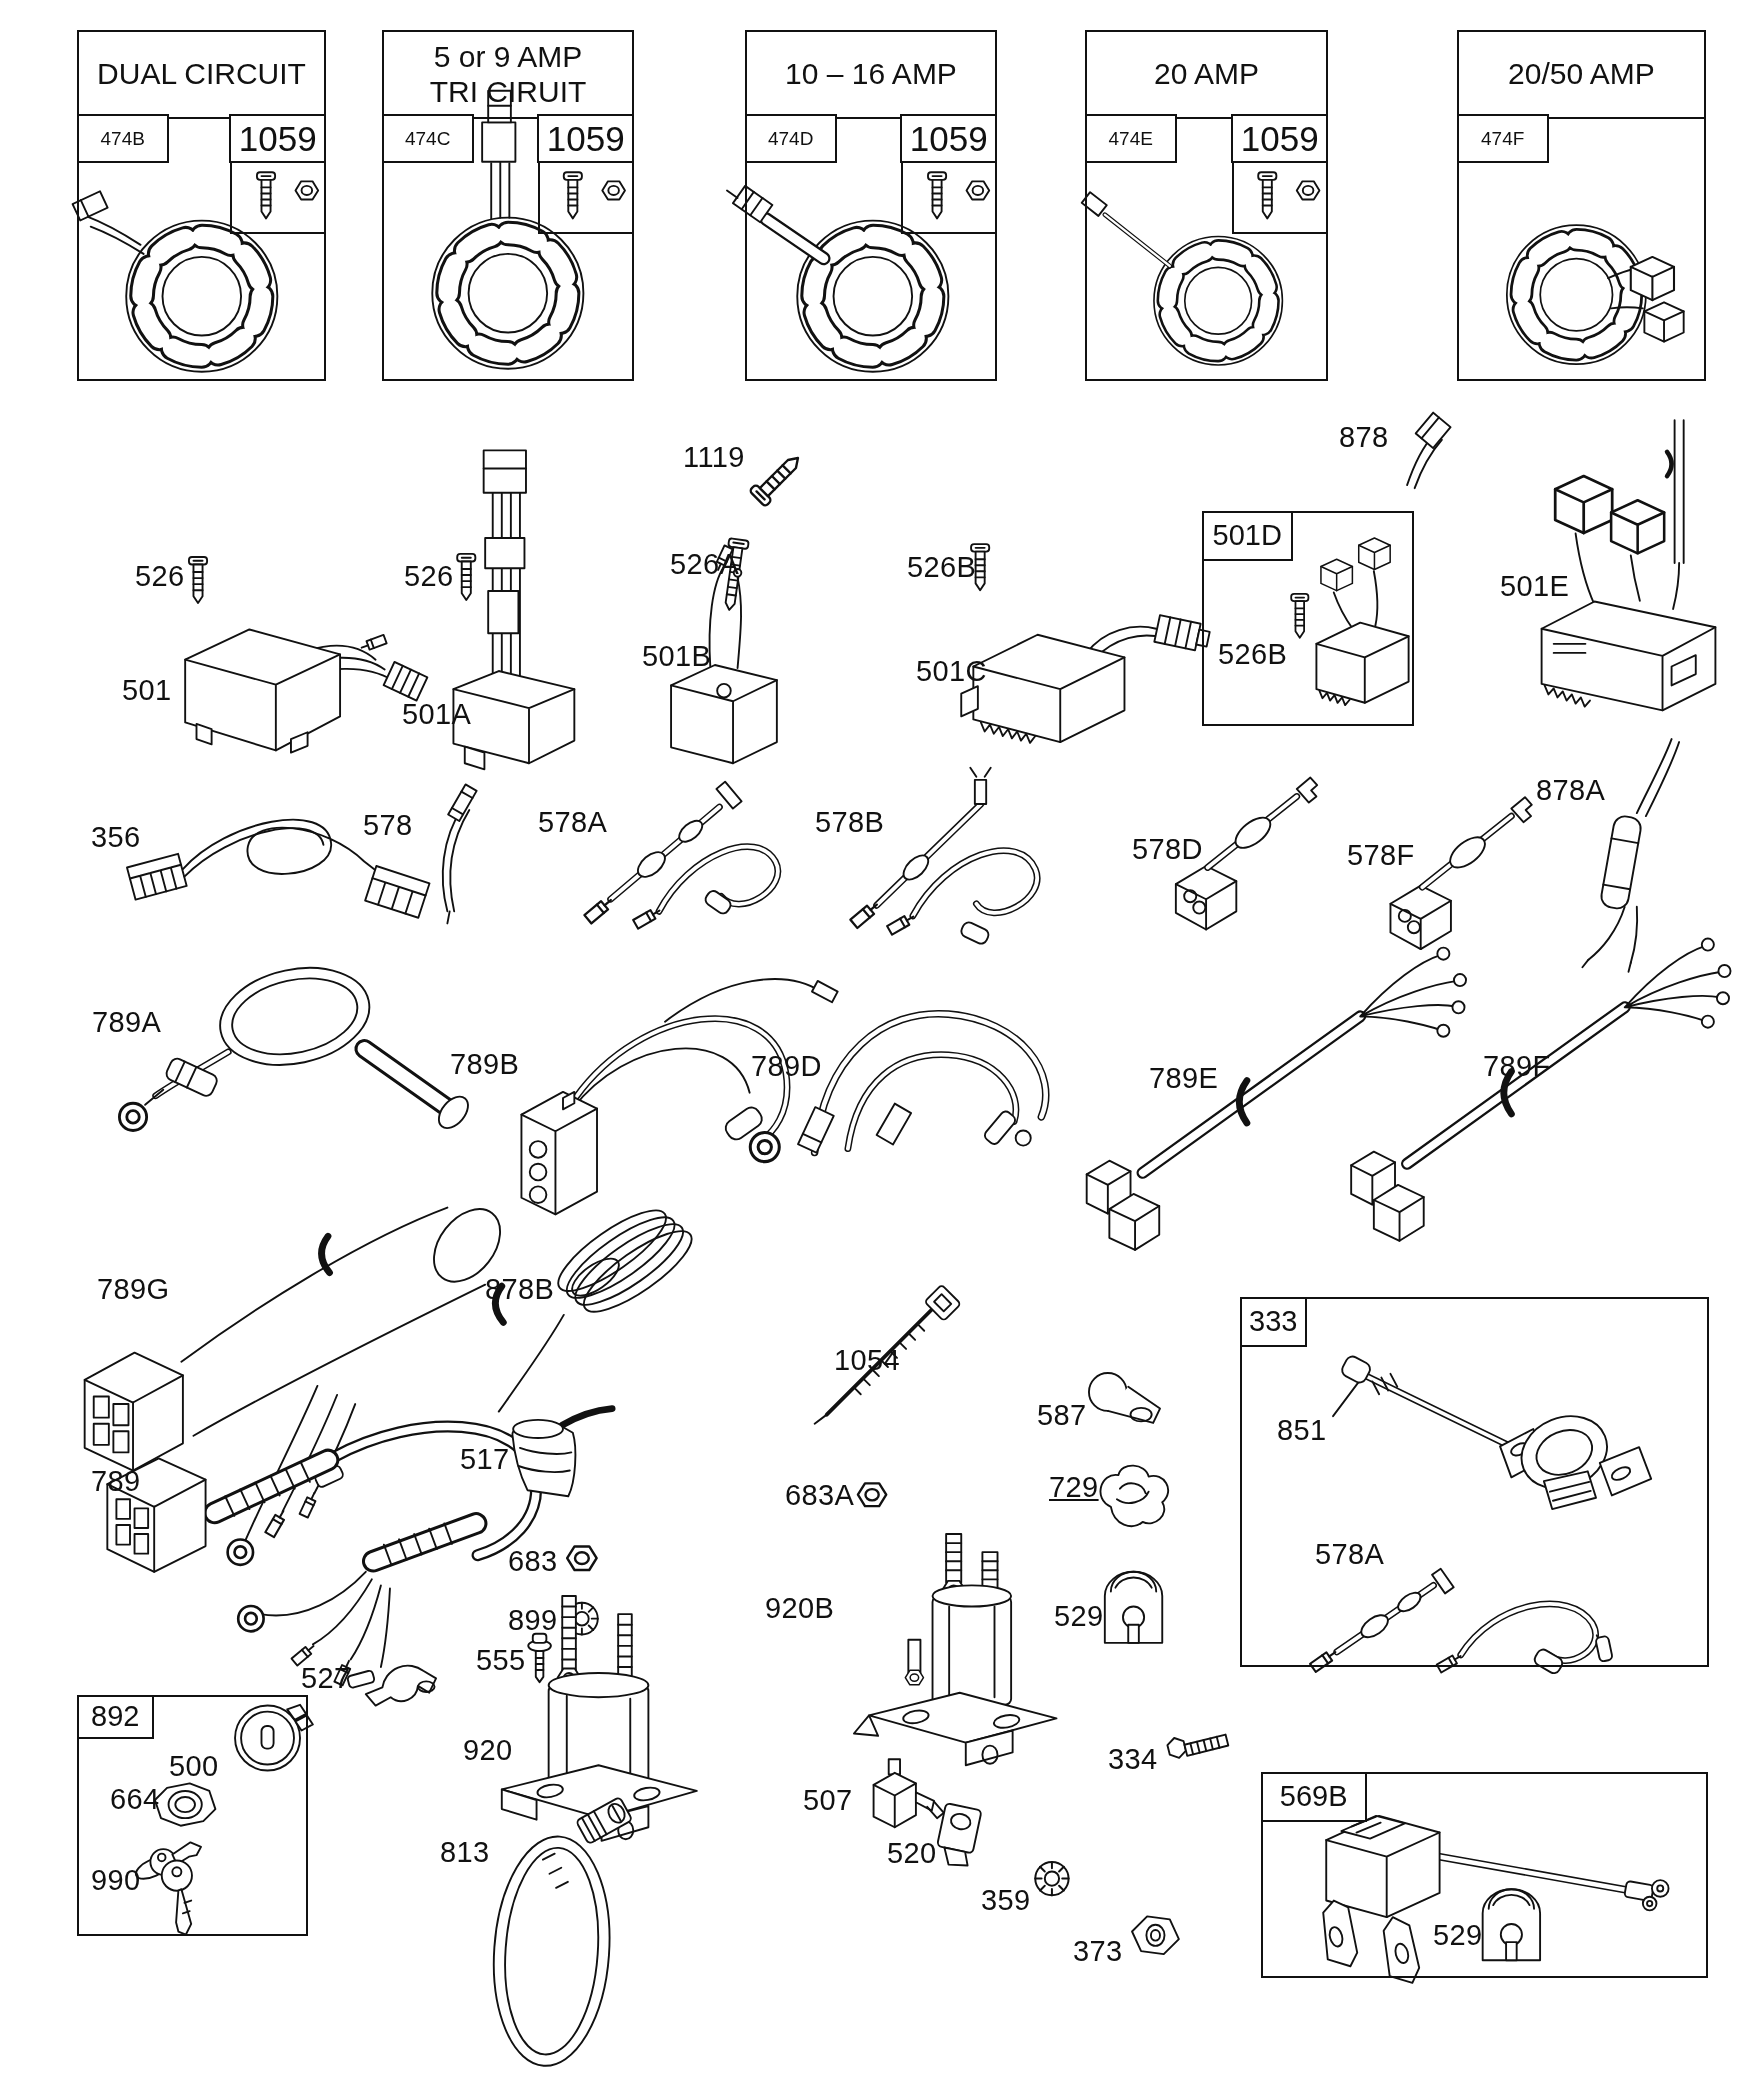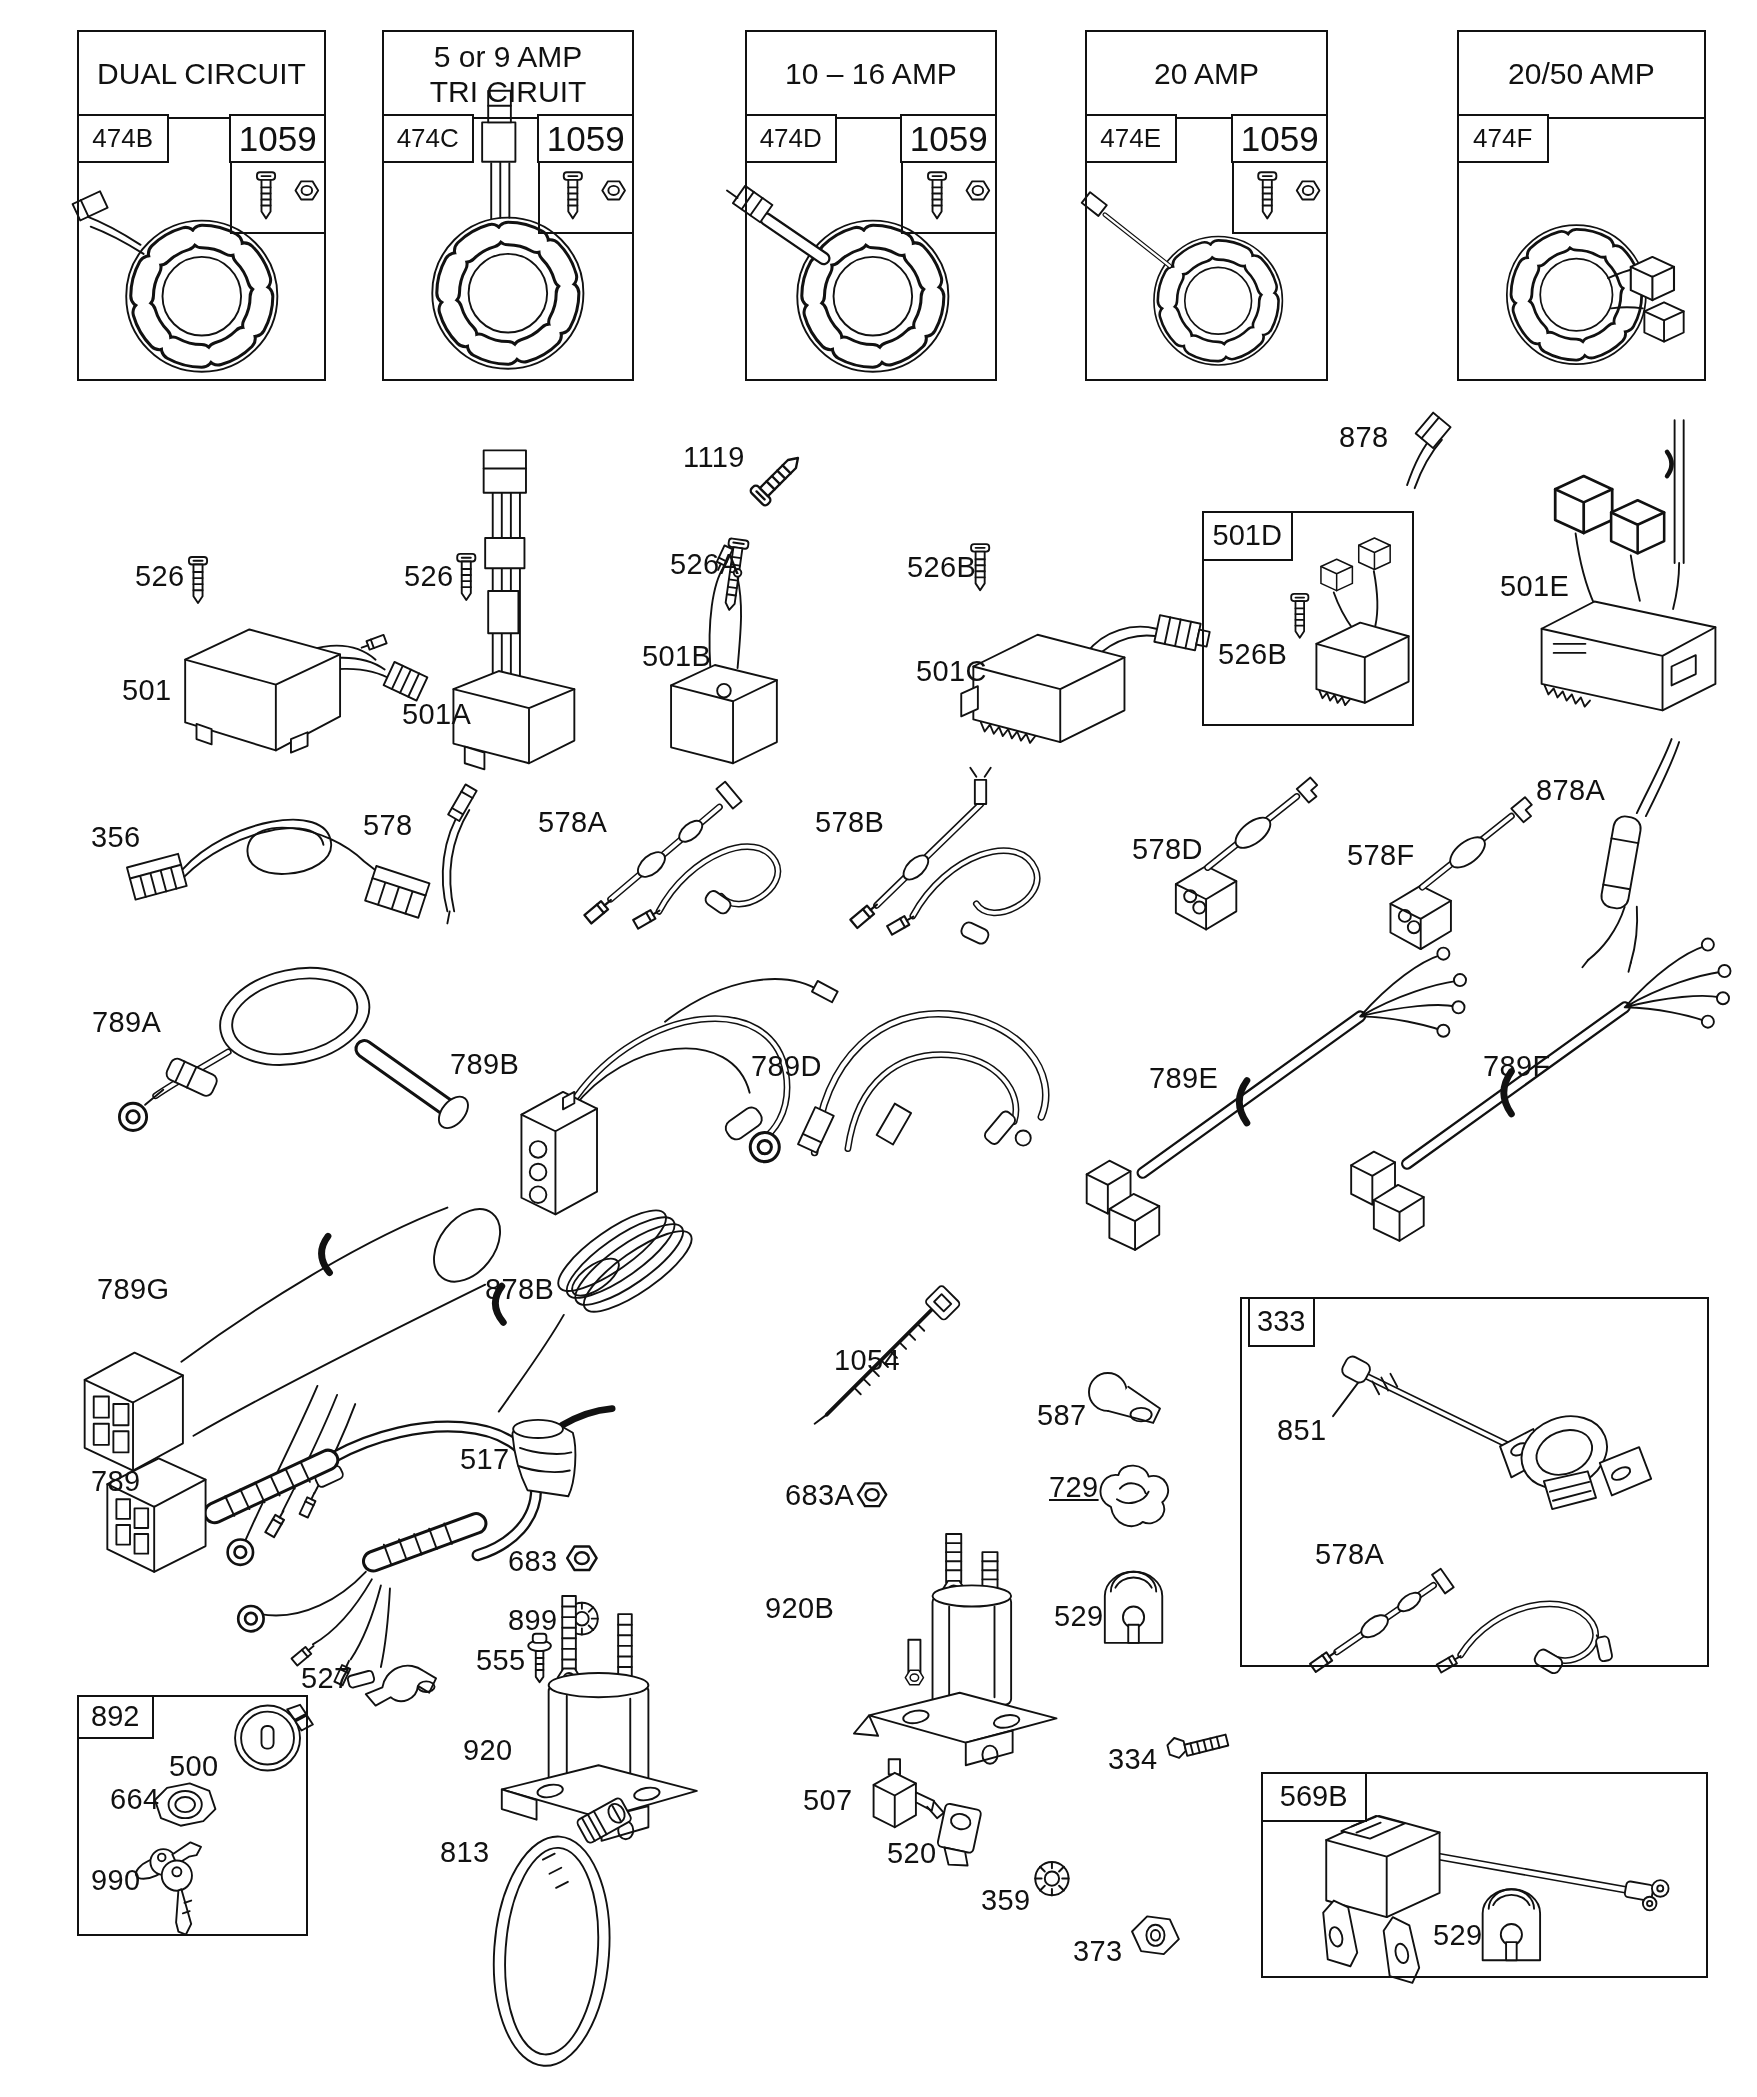--- a/index.html
+++ b/index.html
@@ -12,21 +12,21 @@
   #art .b5{stroke-width:5}#art .b6{stroke-width:6}#art .b9{stroke-width:9}
   #art .b10{stroke-width:10}#art .b12{stroke-width:12}#art .b16{stroke-width:16}
   #art .b18{stroke-width:18}#art .b22{stroke-width:22}#art .b26{stroke-width:26}
   #art .b30{stroke-width:30}#art .b34{stroke-width:34}
   .plabel{position:absolute;font-size:29px;line-height:1.05;white-space:nowrap;letter-spacing:0.4px;}
   .tbox{position:absolute;top:30px;height:351px;border:2.3px solid #111;box-sizing:border-box;background:transparent;}
   .ttitle{position:absolute;left:0;right:0;top:0;height:85px;border-bottom:2.3px solid #111;
           display:flex;flex-direction:column;align-items:center;justify-content:center;
           font-size:30px;line-height:1.15;text-align:center;}
   .tagL{position:absolute;left:-2.3px;top:82px;width:92px;height:49px;border:2.3px solid #111;
-        box-sizing:border-box;display:flex;align-items:center;justify-content:center;font-size:26px;background:#fff;}
+        box-sizing:border-box;display:flex;align-items:center;justify-content:center;font-size:19px;background:#fff;}
   .tagR{position:absolute;right:-2.3px;top:82px;width:97px;height:49px;border:2.3px solid #111;
         box-sizing:border-box;display:flex;align-items:center;justify-content:center;font-size:35px;background:#fff;}
   .hwcell{position:absolute;right:0;top:129px;width:94px;height:73px;border-left:2.3px solid #111;
         border-bottom:2.3px solid #111;box-sizing:border-box;background:transparent;}
   .gbox{position:absolute;border:2.3px solid #111;box-sizing:border-box;background:transparent;}
   .gtag{position:absolute;left:-2.3px;top:-2.3px;border:2.3px solid #111;box-sizing:border-box;
         display:flex;align-items:center;justify-content:center;font-size:29px;background:#fff;}
 </style>
 </head>
 <body>
@@ -748,21 +748,21 @@
       <span>20/50 AMP</span>
       <span></span>
     </div>
     <div class="tagL">474F</div>
   </div>
 
   <div class="gbox" style="left:1202px;top:511px;width:212px;height:215px;">
     <div class="gtag" style="width:91px;height:50px;">501D</div>
   </div>
   <div class="gbox" style="left:1240px;top:1297px;width:469px;height:370px;">
-    <div class="gtag" style="width:67px;height:50px;margin-left:8px;">333</div>
+    <div class="gtag" style="width:67px;height:50px;">333</div>
   </div>
   <div class="gbox" style="left:77px;top:1695px;width:231px;height:241px;">
     <div class="gtag" style="width:77px;height:44px;">892</div>
   </div>
   <div class="gbox" style="left:1261px;top:1772px;width:447px;height:206px;">
     <div class="gtag" style="width:106px;height:50px;">569B</div>
   </div>
 
   <div class="plabel" style="left:683px;top:442px;">1119</div>
   <div class="plabel" style="left:1339px;top:422px;">878</div>

